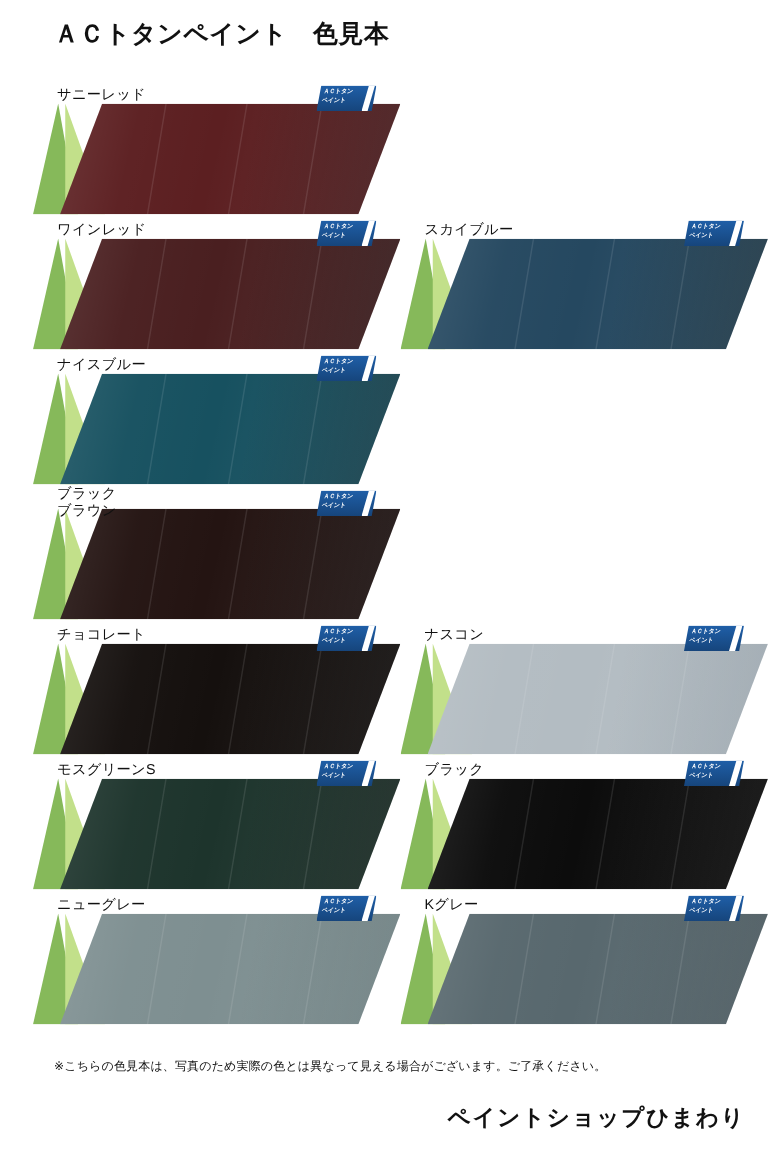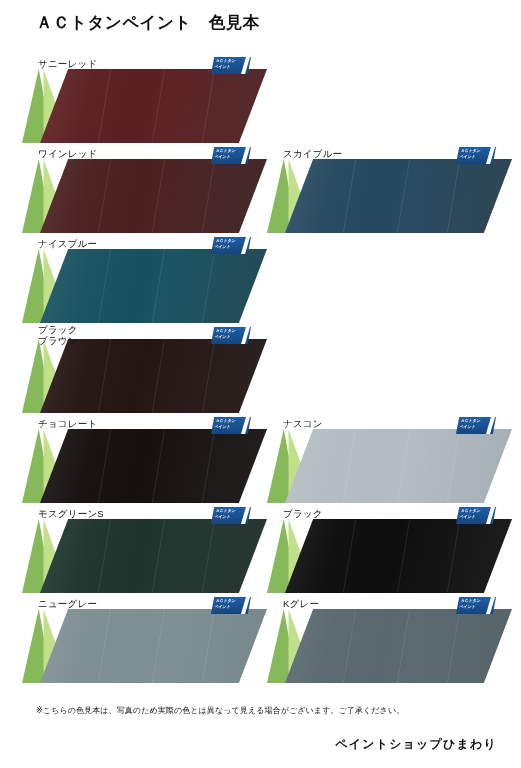--- a/index.html
+++ b/index.html
@@ -191,21 +191,21 @@
     top: 705px;
     font-size: 8px;
     font-weight: normal;
     letter-spacing: 0.1px;
     white-space: nowrap;
   }
   .footer-brand {
     position: absolute;
     right: 24px;
     top: 736px;
-    font-size: 12px;
+    font-size: 15px;
     font-weight: bold;
     letter-spacing: 1.2px;
     white-space: nowrap;
   }
 </style>
 </head>
 <body>
 
 <div class="page-title">ＡＣトタンペイント　色見本</div>
 

